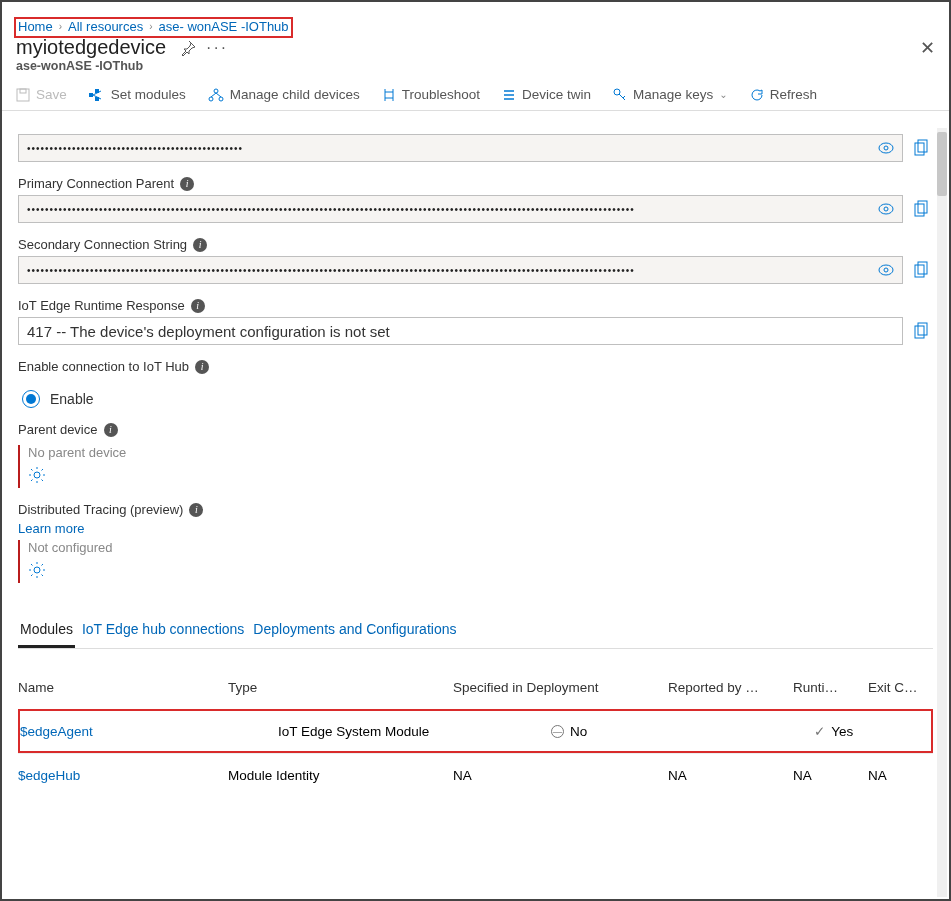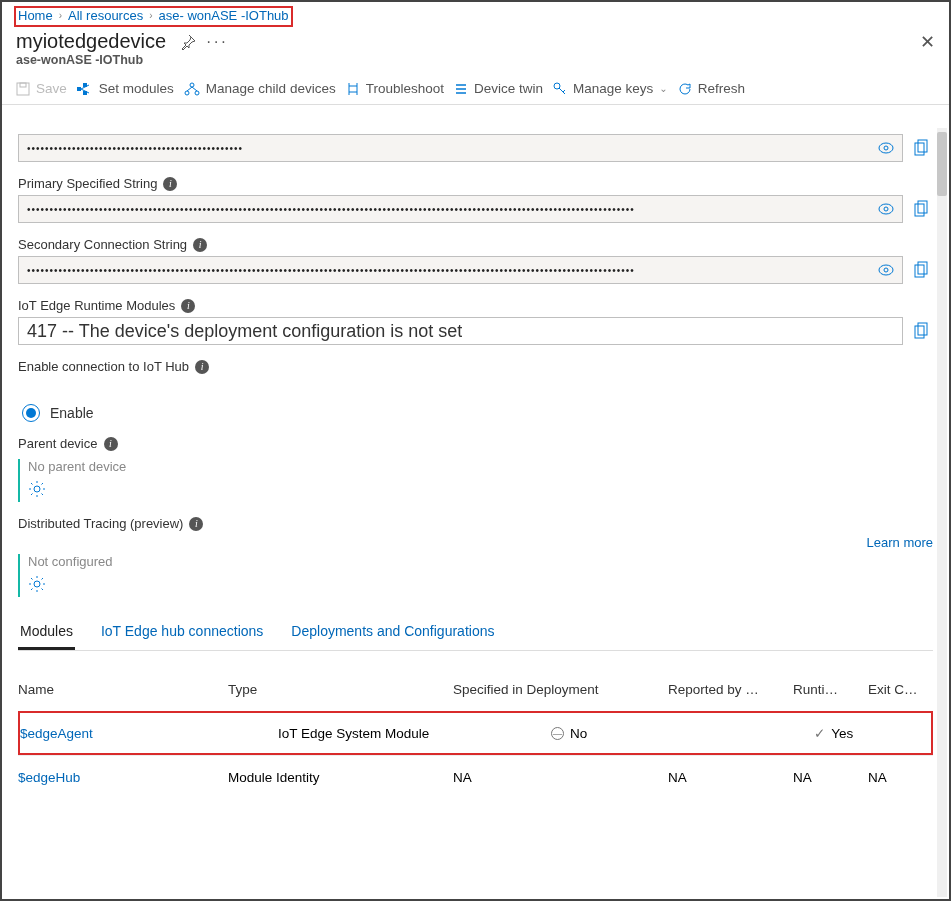--- a/index.html
+++ b/index.html
@@ -1,68 +1,68 @@
 <!DOCTYPE html>
 <html><head>
 <meta charset="utf-8">
 <style>
   * { box-sizing: border-box; margin: 0; padding: 0; font-family: "Segoe UI", Arial, sans-serif; }
   body { width: 951px; height: 901px; border: 2px solid #444; background: #fff; overflow: hidden; position: relative; }
 
   
-  .breadcrumb-bar { padding: 4px 12px; font-size: 13px; height: 24px; }
+  .breadcrumb-bar { padding: 15px 12px; font-size: 13px; height: 24px; }
   .breadcrumb-box { display: inline-flex; align-items: center; border: 2px solid #d92b2b; padding: 0 2px 2px 2px; }
   .breadcrumb-link { color: #0067b8; text-decoration: none; cursor: pointer; }
   .breadcrumb-sep { color: #888; margin: 0 6px; font-size: 10px; }
 
   
   .title-row { display: flex; align-items: center; padding: 4px 14px 0 14px; }
   .page-title { font-size: 20px; font-weight: 400; color: #222; }
   .pin-icon { margin-left: 14px; color: #555; cursor: pointer; }
   .more-icon { margin-left: 10px; color: #555; cursor: pointer; letter-spacing: 2px; }
   .close-btn { margin-left: auto; font-size: 18px; color: #555; cursor: pointer; }
   .subtitle { font-size: 12.5px; color: #555; padding: 0 14px 6px 14px; font-weight: bold; }
 
   
-  .toolbar { display: flex; align-items: center; gap: 10px; padding: 8px 14px; font-size: 13.5px; border-bottom: 1px solid #ddd; color: #555;}
+  .toolbar { display: flex; align-items: center; gap: 22px; padding: 8px 14px; font-size: 13.5px; border-bottom: 1px solid #ddd; color: #555;}
   .tb-item { display: inline-flex; align-items: center; gap: 6px; cursor: pointer; }
   .tb-item.disabled { color: #bbb; cursor: default; }
   .tb-item .ico { color: #0078d4; }
   .tb-item.disabled .ico { color: #bbb; }
   .chev-down { font-size: 10px; color: #888; }
 
   
   .content { position: absolute; top: 126px; bottom: 2px; left: 2px; right: 12px; overflow: hidden; padding: 6px 4px 0 14px; }
   .scrollbar-track { position: absolute; right: 2px; top: 126px; bottom: 2px; width: 10px; background: #f0f0f0; }
   .scrollbar-thumb { position: absolute; right: 2px; top: 130px; width: 10px; height: 64px; background: #c7c7c7; border-radius: 2px; }
 
   .field-label { font-size: 13px; color: #333; display: inline-flex; align-items: center; gap: 6px; margin-top: 14px; margin-bottom: 4px; }
   .info-icon { width: 14px; height: 14px; border-radius: 50%; background: #555; color: #fff; font-size: 10px; display:inline-flex; align-items:center; justify-content:center; font-style: italic; font-family: Georgia, serif; }
   .field-row { display: flex; align-items: center; gap: 10px; }
   .masked-box, .plain-box { flex: 1; border: 1px solid #bfbfbf; background: #f6f4f2; height: 28px; display: flex; align-items: center; padding: 0 36px 0 8px; position: relative; overflow:hidden;}
   .box-clean { background: #fff; }
   .dots { white-space: nowrap; overflow: hidden; font-size: 10px; letter-spacing: 1px; color:#222; }
   .eye-icon { position: absolute; right: 8px; top: 50%; transform: translateY(-50%); color: #0078d4; cursor: pointer; }
   .copy-icon { color: #0078d4; width: 20px; cursor: pointer; }
-  .plain-text { font-size: 18px; color: #333; white-space: nowrap; overflow: hidden; }
-
-  
-  .radio-row { display: flex; align-items: center; gap: 10px; margin-top: 26px; margin-left:4px;}
+  .plain-text { font-size: 15px; color: #333; white-space: nowrap; overflow: hidden; }
+
+  
+  .radio-row { display: flex; align-items: center; gap: 10px; margin-top: 12px; margin-left:4px;}
   .radio-outer { width: 18px; height: 18px; border-radius: 50%; border: 1.5px solid #555; display:flex; align-items:center; justify-content:center; cursor:pointer;}
   .radio-outer.sel { border-color: #0078d4; }
   .radio-inner { width: 10px; height: 10px; border-radius: 50%; background: #0078d4; }
   .radio-label { font-size: 14px; color: #333; }
 
-  .section-box { border-left: 2px solid #14b8a6; padding-left: 8px; margin-top: 4px; }
+  .section-box { border-left: 2px solid #b91c1c; padding-left: 8px; margin-top: 4px; }
   .muted { color: #888; font-size: 13px; }
-  .link { color: #0067b8; font-size: 13px; cursor:pointer;text-align:right; }
+  .link { color: #0067b8; font-size: 13px; cursor:pointer; }
   .gear-icon { color: #0078d4; margin-top: 6px; cursor: pointer; display:inline-block;}
 
   
-  .module-tabs { display:flex; gap: 24px; margin-top: 26px; border-bottom: 1px solid #ddd; }
+  .module-tabs { display:flex; gap: 5px; margin-top: 38px; border-bottom: 1px solid #ddd; }
   .mtab { font-size: 14px; padding: 0 2px 8px 2px; cursor:pointer; }
   .mtab.active { color: #222; border-bottom: 3px solid #222; font-weight: 500; }
   .mtab.link { color: #0067b8; }
 
   
   .mod-table { width: 100%; margin-top: 16px; }
   .mod-row { display: grid; grid-template-columns: 210px 225px 215px 125px 75px 55px; align-items: center; font-size: 13.5px; height: 44px; border-top: 1px solid #eee;}
   .mod-head { font-weight: 400; color: #333; border-top:none; white-space:nowrap; overflow:hidden; text-overflow:ellipsis;}
   .mod-row.highlight { border: 2.5px solid #d92b2b; gap: 48px; }
   .cell-link { color: #0067b8; cursor:pointer; }
@@ -189,21 +189,21 @@
     <span class="copy-icon">
         <svg width="16" height="18" viewBox="0 0 16 18">
           <rect x="2" y="4" width="9" height="12" fill="none" stroke="#0078d4"></rect>
           <rect x="5" y="1" width="9" height="12" fill="none" stroke="#0078d4"></rect>
         </svg>
       </span>
   </div>
 
   
   <div class="field-label">
-    <span>Primary Specified String</span>
+    <span>Primary Connection Parent</span>
     <span class="info-icon">i</span>
   </div>
   <div class="field-row">
     <div class="masked-box">
       <span class="dots">•••••••••••••••••••••••••••••••••••••••••••••••••••••••••••••••••••••••••••••••••••••••••••••••••••••••••••••••••••••••••••••••••••••••</span>
       <span class="eye-icon">
           <svg width="16" height="12" viewBox="0 0 16 12">
             <ellipse cx="8" cy="6" rx="7" ry="5" fill="none" stroke="#0078d4"></ellipse>
             <circle cx="8" cy="6" r="2" fill="none" stroke="#0078d4"></circle>
           </svg>
@@ -235,21 +235,21 @@
     <span class="copy-icon">
         <svg width="16" height="18" viewBox="0 0 16 18">
           <rect x="2" y="4" width="9" height="12" fill="none" stroke="#0078d4"></rect>
           <rect x="5" y="1" width="9" height="12" fill="none" stroke="#0078d4"></rect>
         </svg>
       </span>
   </div>
 
   
   <div class="field-label">
-    <span>IoT Edge Runtime Modules</span>
+    <span>IoT Edge Runtime Response</span>
     <span class="info-icon">i</span>
   </div>
   <div class="field-row">
     <div class="plain-box box-clean">
       <span class="plain-text">417 -- The device's deployment configuration is not set</span>
     </div>
     <span class="copy-icon">
         <svg width="16" height="18" viewBox="0 0 16 18">
           <rect x="2" y="4" width="9" height="12" fill="none" stroke="#0078d4"></rect>
           <rect x="5" y="1" width="9" height="12" fill="none" stroke="#0078d4"></rect>

